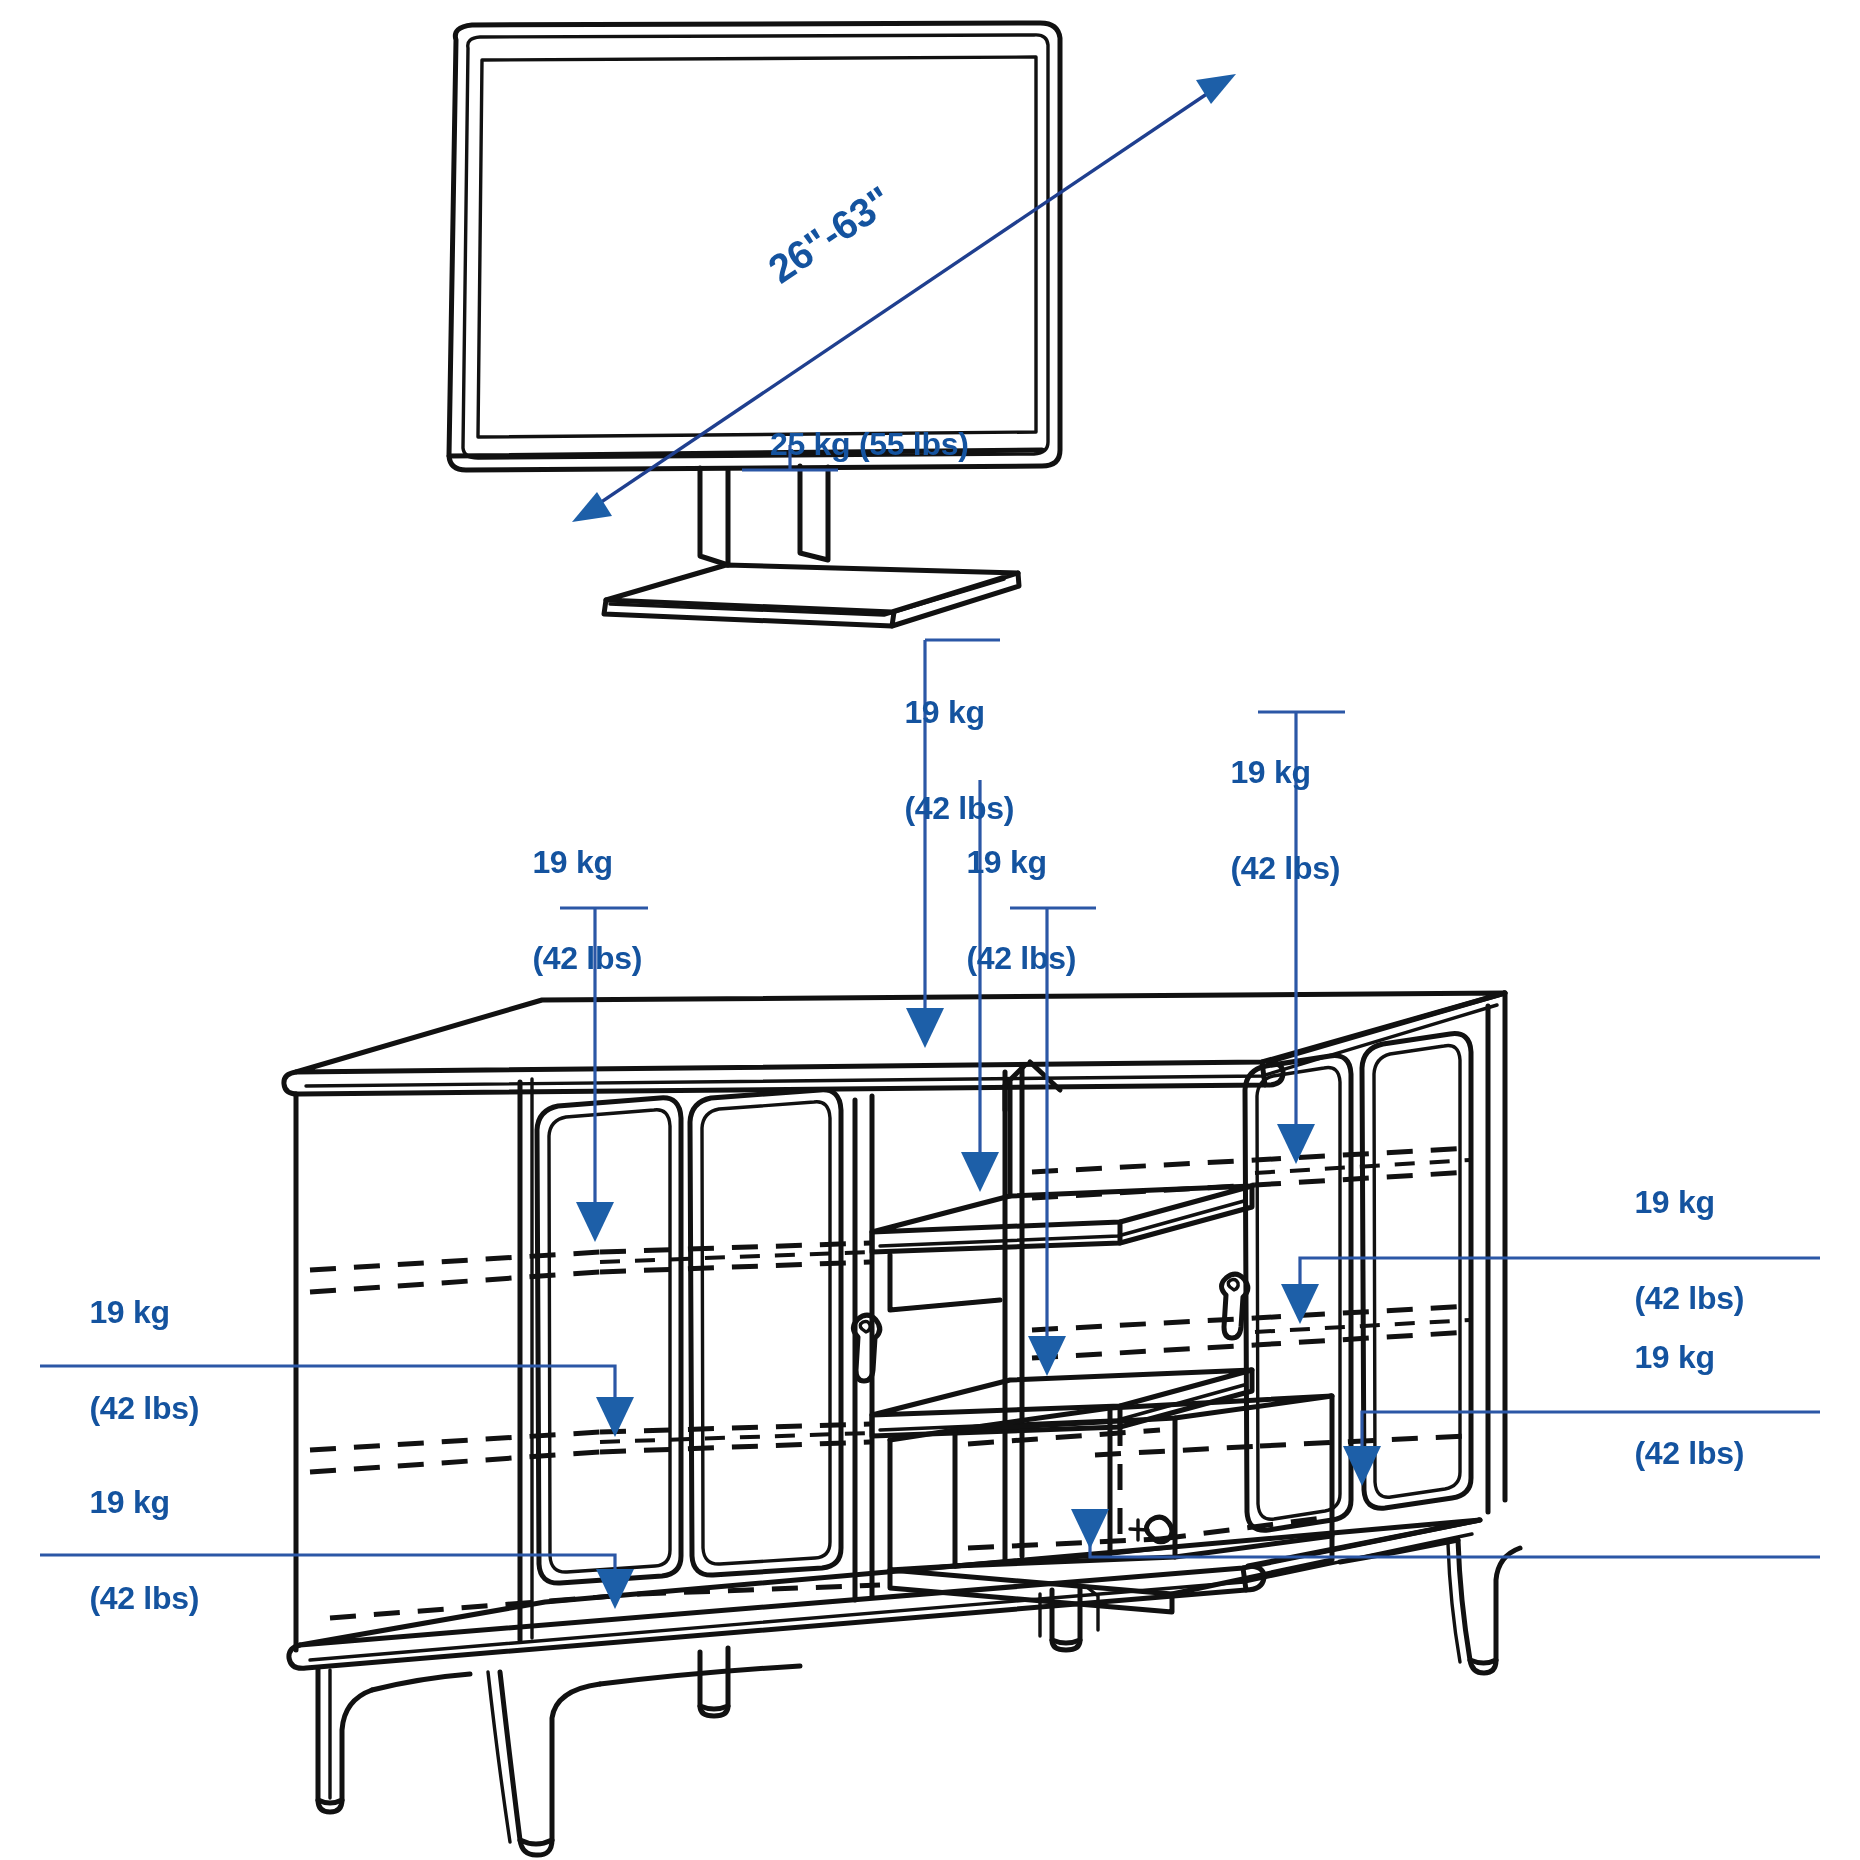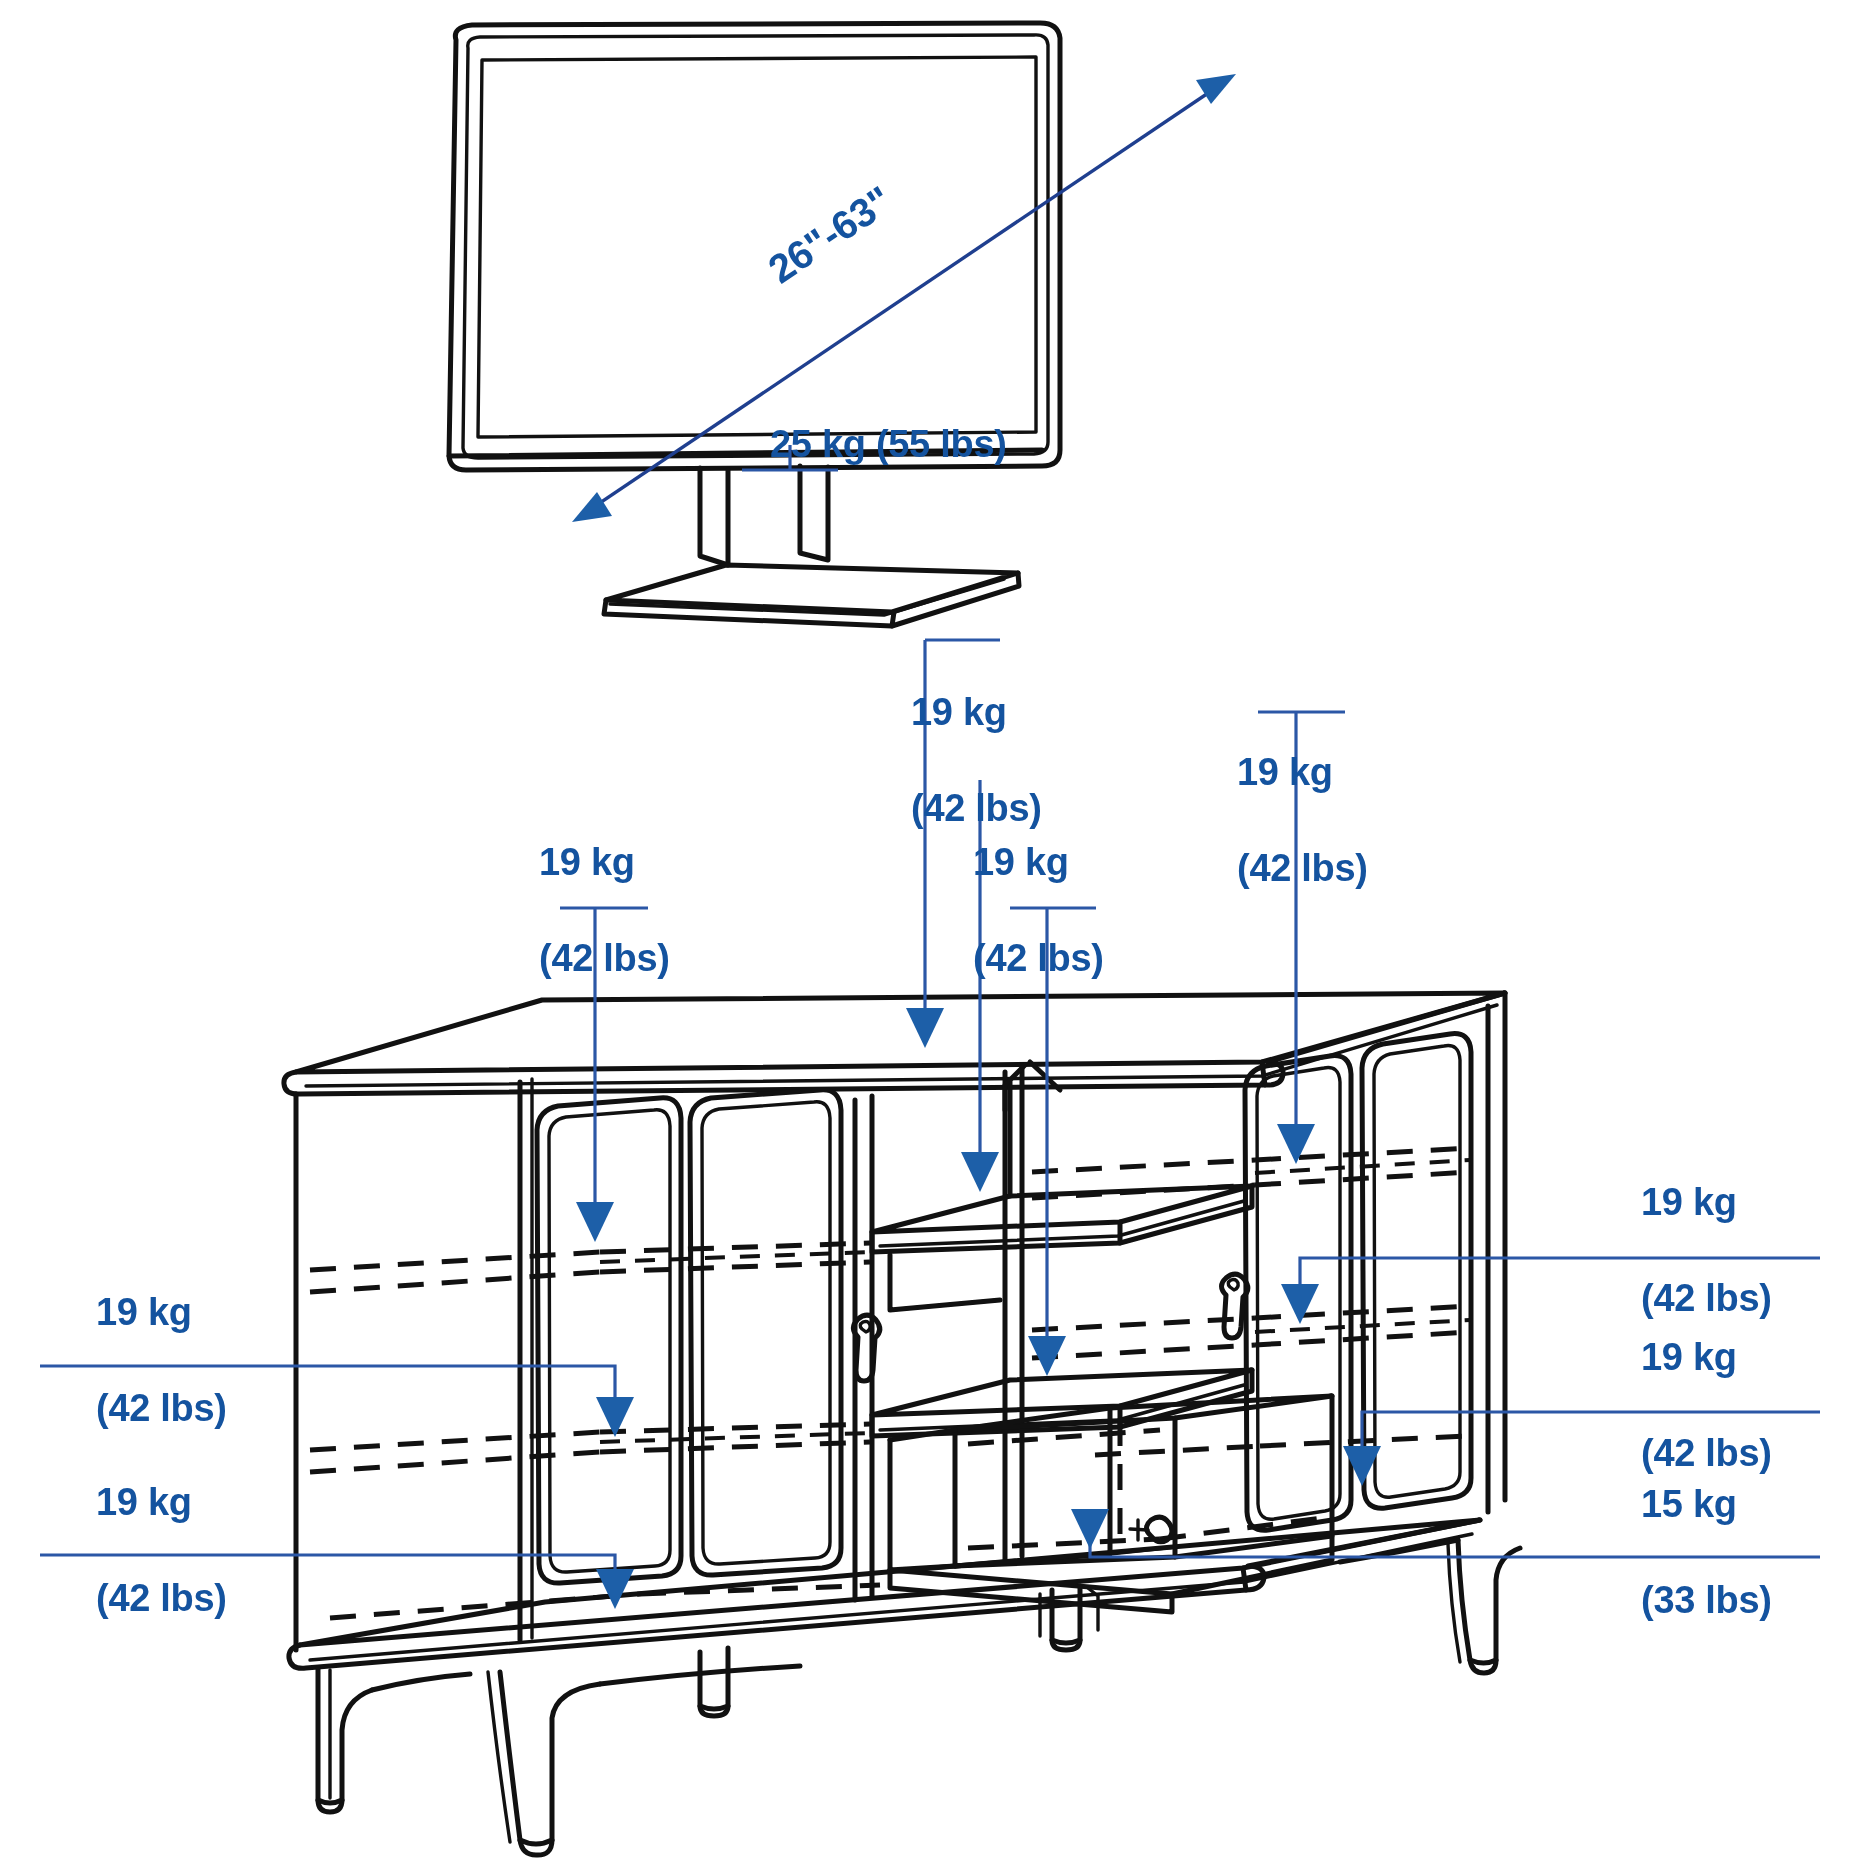--- a/index.html
+++ b/index.html
@@ -68,21 +68,21 @@
   .dim-line {
     fill: none;
     stroke: #1f3f8f;
     stroke-width: 3.4;
   }
   .label {
     position: absolute;
     color: #14539f;
     font-family: "Liberation Sans", sans-serif;
     font-weight: bold;
-    font-size: 38px;
+    font-size: 32px;
     line-height: 48px;
     letter-spacing: -0.3px;
     white-space: pre;
     user-select: none;
   }
   .label.center { text-align: left; }
   .label.diag {
     font-size: 40px;
     transform-origin: left bottom;
   }
@@ -345,18 +345,14 @@
   <div class="label center" style="left:1600px; top:1130px; width:215px;">
     <span>19 kg</span><br>
     <span>(42 lbs)</span>
   </div>
 
   <div class="label center" style="left:1600px; top:1285px; width:215px;">
     <span>19 kg</span><br>
     <span>(42 lbs)</span>
   </div>
 
-  <div class="label center" style="left:1600px; top:1432px; width:215px;">
-    <span>15 kg</span><br>
-    <span>(33 lbs)</span>
-  </div>
 
 </div>
 
 </body></html>

